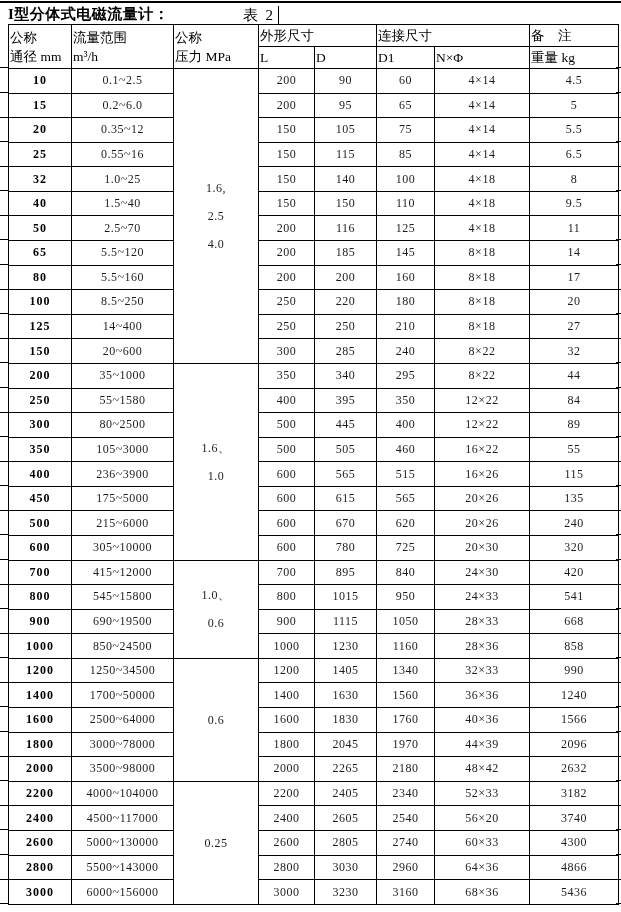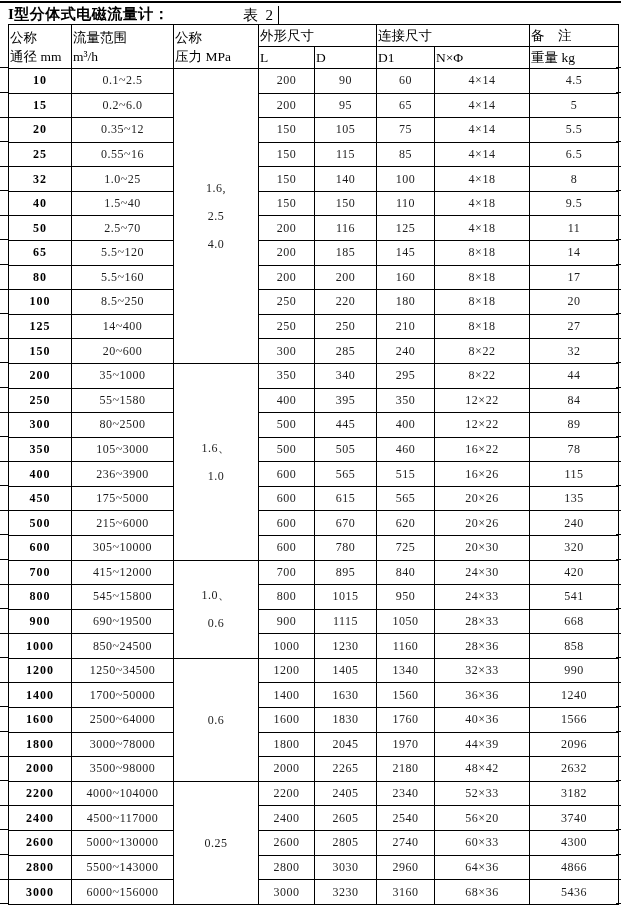--- a/index.html
+++ b/index.html
@@ -210,21 +210,21 @@
         <td>12×22</td>
         <td>89</td>
       </tr>
       <tr>
         <td class="dn">350</td>
         <td>105~3000</td>
         <td>500</td>
         <td>505</td>
         <td>460</td>
         <td>16×22</td>
-        <td>78</td>
+        <td>55</td>
       </tr>
       <tr>
         <td class="dn">400</td>
         <td>236~3900</td>
         <td>600</td>
         <td>565</td>
         <td>515</td>
         <td>16×26</td>
         <td>115</td>
       </tr>

